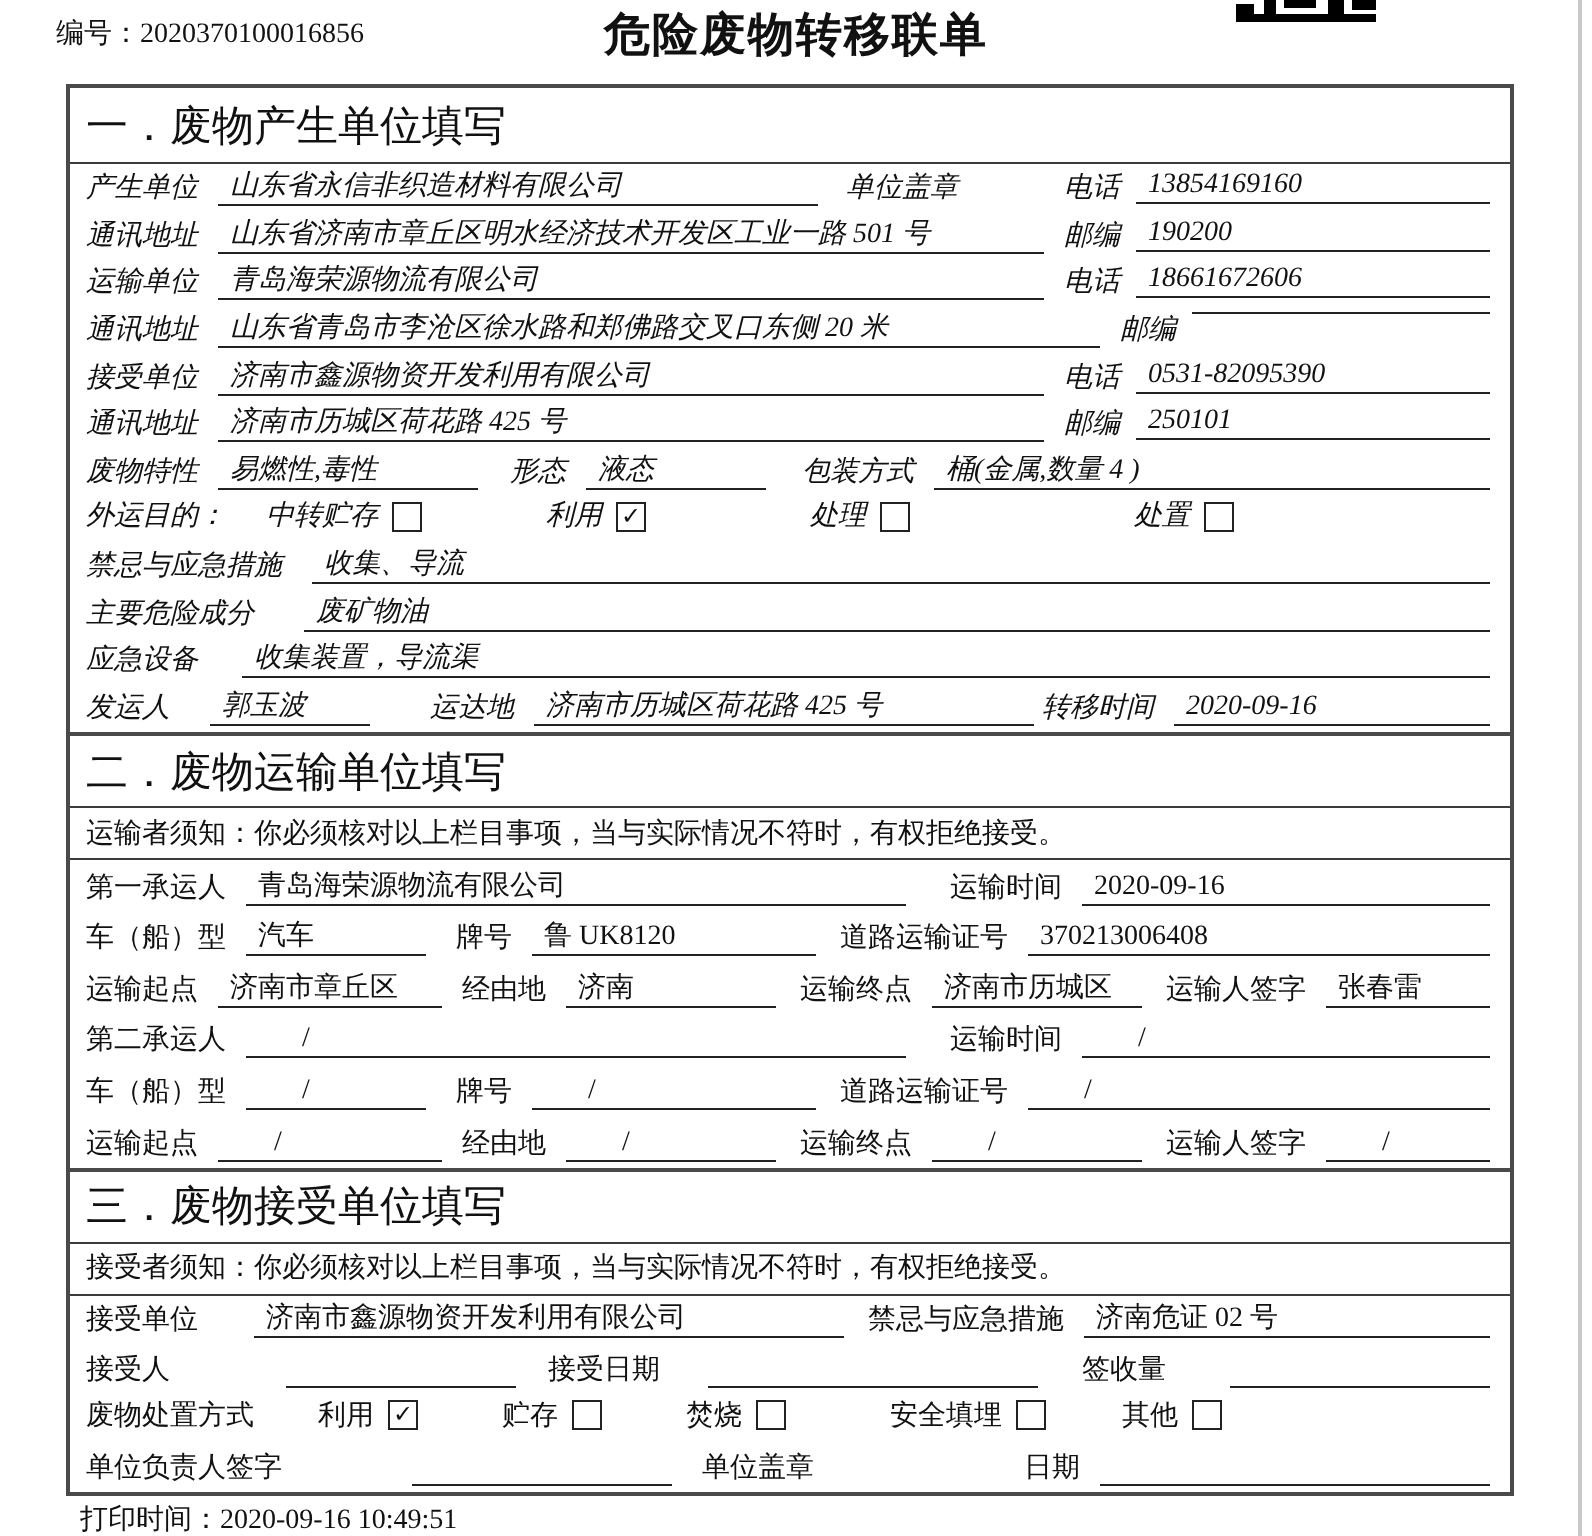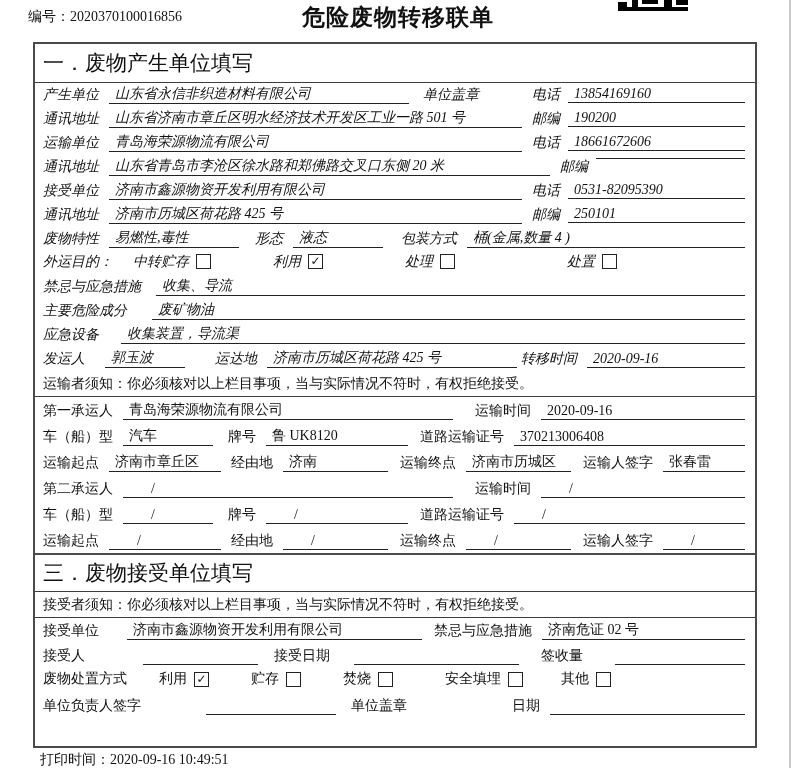--- a/index.html
+++ b/index.html
@@ -162,20 +162,21 @@
 
   <div class="row r24">
     <span class="lbl">发运人</span>
     <span class="v" style="width:80px;margin-left:10px">郭玉波</span>
     <span class="lbl" style="margin-left:30px">运达地</span>
     <span class="v" style="width:250px">济南市历城区荷花路 425 号</span>
     <span class="lbl" style="margin-left:4px">转移时间</span>
     <span class="v grow">2020-09-16</span>
   </div>
 
+  <div class="sec-head mid">二．废物运输单位填写</div>
   <div class="notice">运输者须知：你必须核对以上栏目事项，当与实际情况不符时，有权拒绝接受。</div>
 
   <div class="row r26">
     <span class="lbl">第一承运人</span>
     <span class="v" style="width:330px">青岛海荣源物流有限公司</span>
     <span class="lbl" style="margin-left:22px">运输时间</span>
     <span class="v grow">2020-09-16</span>
   </div>
 
   <div class="row r26">

